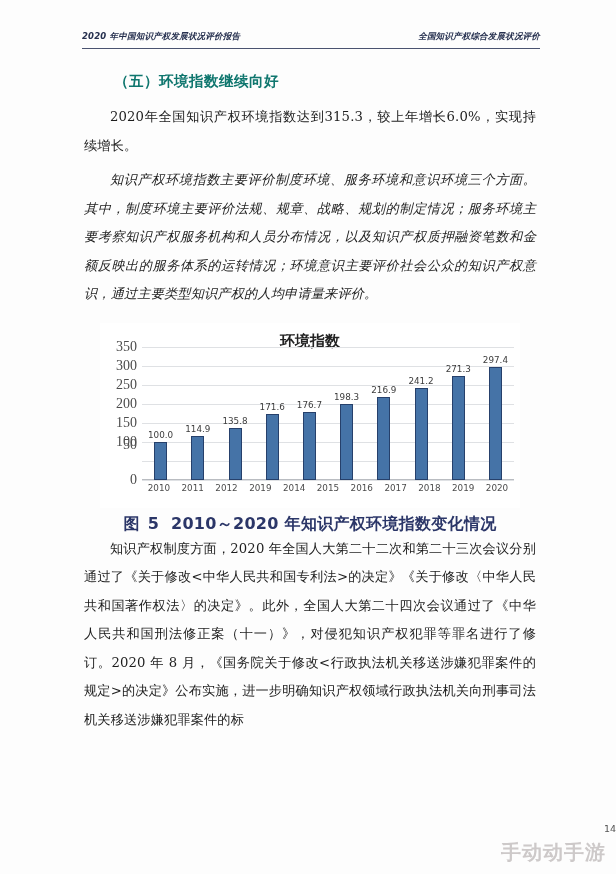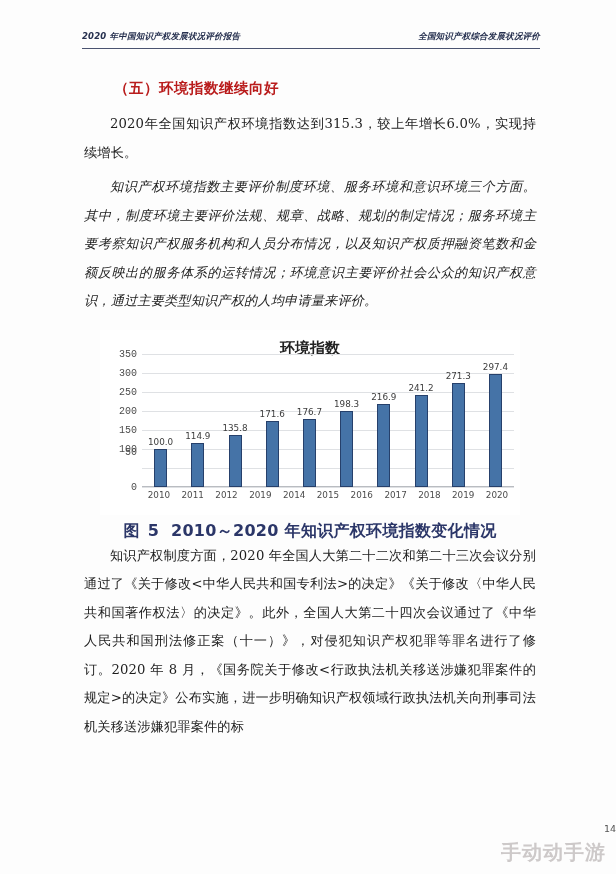--- a/index.html
+++ b/index.html
@@ -51,26 +51,26 @@
 
   
   .content {
     position: absolute;
     top: 72px;
     left: 84px;
     width: 452px;
   }
 
   h2.section-title {
-    margin: 7px 0 12px 0;
+    margin: 0 0 12px 0;
     font-size: 14.5px;
     font-weight: 700;
     letter-spacing: .5px;
     text-indent: 30px;
-    color: #b91c1c;
+    color: #0f766e;
     font-family: "DejaVu Sans", "Liberation Sans", sans-serif;
   }
 
   p.body-text {
     margin: 0 0 2px 0;
     font-size: 13.2px;
     line-height: 28.5px;
     text-indent: 26px;
     text-align: justify;
     text-justify: inter-ideograph;
@@ -122,24 +122,24 @@
     left: 0;
     right: 0;
     bottom: 0;
     height: 1px;
     background: #b9bcc1;
   }
   .ytick {
     position: absolute;
     right: calc(100% + 5px);
     transform: translateY(-50%);
-    font-size: 10px;
+    font-size: 14px;
     color: #4c4c4c;
     white-space: nowrap;
-    font-family: Liberation Mono, monospace;
+    font-family: Liberation Serif, serif;
   }
 
   .bars {
     position: absolute;
     inset: 0;
     display: flex;
     align-items: flex-end;
     justify-content: space-around;
   }
   .bar-slot {

